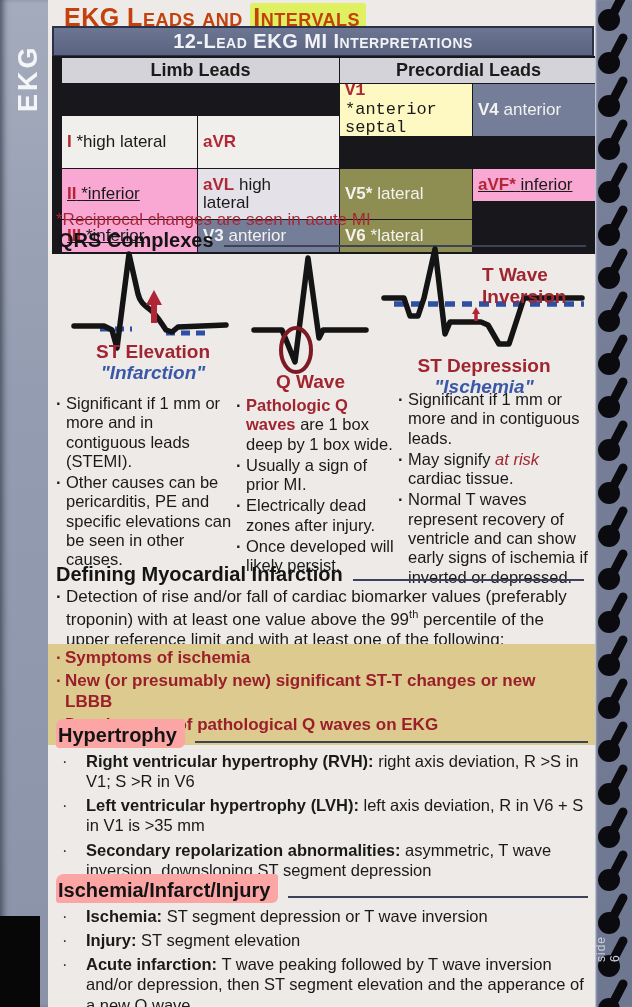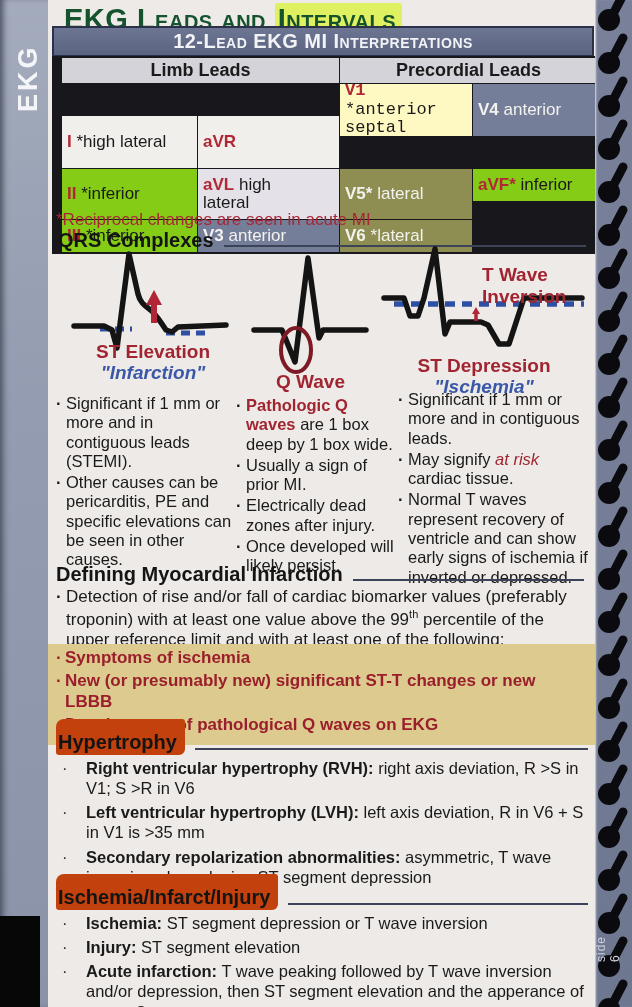--- a/index.html
+++ b/index.html
@@ -16,55 +16,55 @@
   #right-band{position:absolute;left:595px;top:0;width:37px;height:1007px;
     background:linear-gradient(180deg,#79819a 0%,#747d95 60%,#6e7790 100%);
     box-shadow:inset 2px 0 2px -1px #d8dce6;}
   #side-label{position:absolute;left:594px;top:962px;transform:rotate(-90deg);transform-origin:left top;
     color:#cdd1dd;font-size:12px;letter-spacing:1px;}
 
   
   #card{position:absolute;left:48px;top:0;width:547px;height:1007px;background:#edeae7;}
 
   
-  #title{position:absolute;left:16px;top:3px;font-size:29px;font-weight:bold;
-    font-variant:small-caps;letter-spacing:.5px;color:#14532d;white-space:nowrap;}
+  #title{position:absolute;left:16px;top:3px;font-size:25px;font-weight:bold;
+    font-variant:small-caps;letter-spacing:.5px;color:#c2410c;white-space:nowrap;}
   #title .hl{background:#dff060;padding:0 6px 2px 3px;border-radius:3px;}
   #subtitle-bar{position:absolute;left:4px;top:26px;width:538px;height:27px;
     background:linear-gradient(180deg,#6c7592 0%,#5a6380 100%);
     border:2px solid #2b3148;border-bottom-width:3px;
     display:flex;align-items:center;justify-content:center;}
   #subtitle-bar span{color:#f2f3f6;font-weight:bold;font-size:20px;font-variant:small-caps;letter-spacing:.5px;}
 
   
   #leads-table{position:absolute;left:4px;top:56px;width:538px;border:2px solid #17171c;
     display:grid;grid-template-columns:135px 141px 132px 124px;background:#17171c;grid-gap:1px;padding-left:8px;}
   .th{background:#d4d3d9;font-weight:bold;font-size:18px;display:flex;align-items:center;
       justify-content:center;height:25px;}
   .cell{font-size:17px;line-height:1.08;padding:3px 5px;display:flex;align-items:center;}
   .cell .inner{display:inline;}
   .lead{font-weight:bold;}
   .lead-red{color:#b22735;}
   .txt-white,.lead-white{color:#f3f2ef;}
   .lead-white{font-weight:bold;}
   .bg-white{background:#f1efec;margin-top:32px;}
   .bg-lav{background:#e4e2e8;}
-  .bg-yellow{background:#84cc16;}
+  .bg-yellow{background:#f9a8d4;text-decoration:underline;}
   .bg-orange{background:#fef9c3;font-family:Liberation Mono, monospace;}
   .bg-slate{background:#747e98;}
   .bg-olive{background:#8e8e52;}
   .r1{height:46px;} .r2{height:44px;} .r3{height:26px;}
   .narrow{padding-right:46px;}
 
   
   .red-note{position:absolute;left:8px;top:210px;font-size:17px;color:#a82636;}
   .sec-head{display:flex;align-items:flex-end;}
   .sec-head .h{font-size:20px;font-weight:bold;color:#141414;white-space:nowrap;}
   .sec-head .rule{flex:1;border-bottom:2px solid #3c4258;margin:0 2px 5px 10px;}
-  .hl-green{background:#c2410c;padding:12px 8px 1px 2px;border-radius:8px 3px 6px 3px;}
+  .hl-green{background:#fca5a5;padding:5px 8px 1px 2px;border-radius:8px 3px 6px 3px;}
   #qrs-head{position:absolute;left:10px;top:229px;width:530px;}
 
   
   #diagrams{position:absolute;left:0;top:246px;width:547px;height:152px;}
   #diagrams svg{position:absolute;}
   .dlabel{position:absolute;text-align:center;font-weight:bold;font-size:19px;color:#a12531;line-height:1.1;}
   .dsub{color:#3a57a8;font-style:italic;}
   #annot-twave{position:absolute;left:434px;top:18px;width:120px;font-weight:bold;font-size:19px;
     color:#a12531;line-height:1.15;}
 

